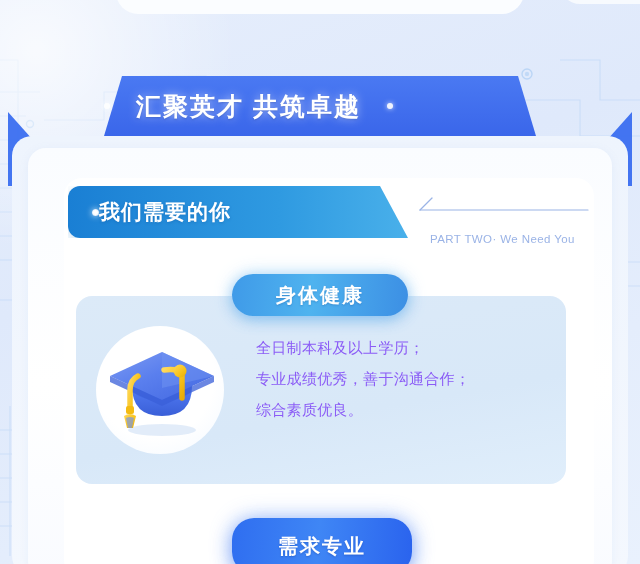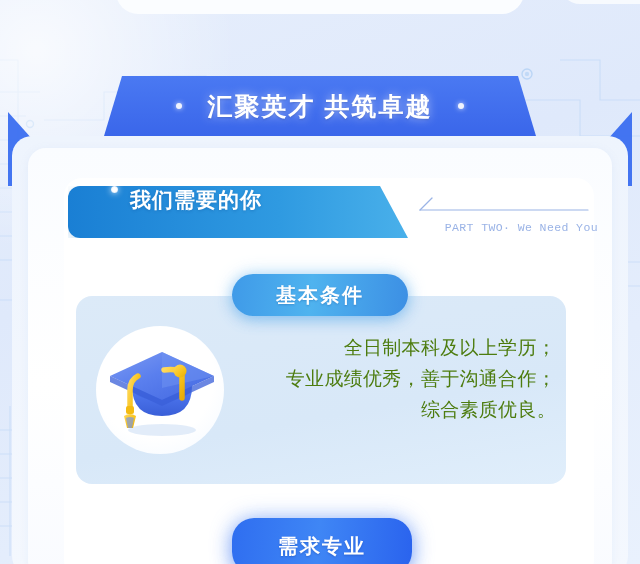--- a/index.html
+++ b/index.html
@@ -28,21 +28,21 @@
   .wedge-band{position:absolute;left:52px;right:52px;top:152px;height:34px;background:#7ea6f3;opacity:.9;}
   .wedge-dot{position:absolute;width:5px;height:5px;border-radius:50%;background:#ffffff;opacity:.85;}
 
   
   .banner{position:absolute;left:104px;top:76px;width:432px;height:60px;
     background:linear-gradient(180deg,#4a79f2 0%,#3a66ea 100%);
     clip-path:polygon(18px 0,414px 0,432px 60px,0 60px);
     border-radius:14px 14px 0 0;
     box-shadow:0 6px 16px rgba(50,95,220,.28);}
   .banner-inner{position:absolute;left:104px;top:76px;width:432px;height:60px;
-    display:flex;align-items:center;justify-content:center;gap:26px;}
+    display:flex;align-items:center;gap:26px;}
   .banner-title{color:#ffffff;font-size:25px;font-weight:bold;letter-spacing:2px;
     text-shadow:0 0 10px rgba(255,255,255,.55),0 1px 2px rgba(20,50,140,.35);white-space:nowrap;}
   .b-dot{width:6px;height:6px;border-radius:50%;background:#ffffff;opacity:.92;
     box-shadow:0 0 5px rgba(255,255,255,.9);}
 
   
   .card-outer{position:absolute;left:12px;top:136px;width:616px;height:440px;
     background:linear-gradient(180deg,#eef4fd 0%,#f4f8fe 100%);border-radius:20px;}
   .card-white{position:absolute;left:28px;top:148px;width:584px;height:430px;
     background:linear-gradient(180deg,#fafcff 0%,#ffffff 55%,#f9fbff 100%);
@@ -50,53 +50,53 @@
   .card-white-2{position:absolute;left:64px;top:178px;width:530px;height:400px;
     background:#ffffff;border-radius:18px;opacity:.92;}
 
   
   .sec-bar{position:absolute;left:68px;top:186px;width:340px;height:52px;
     background:linear-gradient(90deg,#1a7fd4 0%,#2f9ae1 62%,#49b0ea 100%);
     border-radius:12px 0 0 12px;
     clip-path:polygon(0 0,312px 0,340px 52px,0 52px);
     box-shadow:0 4px 12px rgba(40,130,205,.25);}
   .sec-bar-txt{position:absolute;left:68px;top:186px;height:52px;
-    display:flex;padding-left:24px;gap:12px;margin-left:19px;}
+    display:flex;align-items:center;padding-left:24px;gap:0;}
   .sec-dot{width:7px;height:7px;border-radius:50%;
     background:radial-gradient(circle,#ffffff 40%,#bcd8f5 100%);
     box-shadow:0 0 6px rgba(255,255,255,.9);}
   .sec-title{color:#ffffff;font-size:21px;font-weight:bold;letter-spacing:1px;
     text-shadow:0 1px 3px rgba(10,70,140,.30);white-space:nowrap;}
 
   
   .caption{position:absolute;left:418px;top:196px;width:180px;}
   .cap-rule{position:relative;height:16px;}
   .cap-rule svg{position:absolute;left:0;top:0;}
-  .cap-text{margin-top:9px;text-align:right;color:#9ab3e6;font-size:11.5px;
-    letter-spacing:.4px;white-space:nowrap;padding-left:12px;font-family:Liberation Mono, monospace;}
+  .cap-text{margin-top:21px;text-align:left;color:#9ab3e6;font-size:11.5px;
+    letter-spacing:.4px;white-space:nowrap;padding-left:12px;}
 
   
   .pill{position:absolute;display:flex;align-items:center;justify-content:center;
     border-radius:22px;color:#ffffff;font-weight:bold;white-space:nowrap;}
   .pill-basic{left:232px;top:274px;width:176px;height:42px;font-size:20px;letter-spacing:2px;
     background:linear-gradient(95deg,#3f9ae8 0%,#4fb3ef 45%,#3c8fe4 100%);
     box-shadow:0 4px 14px rgba(60,150,230,.40),0 0 18px rgba(120,195,245,.45);
     text-shadow:0 1px 2px rgba(10,70,140,.28);}
 
   .info-card{position:absolute;left:76px;top:296px;width:490px;height:188px;
     background:linear-gradient(170deg,#dceaf8 0%,#d8e8f8 60%,#e0eefb 100%);
     border-radius:16px;}
 
   .cap-wrap{position:absolute;left:96px;top:326px;width:128px;height:128px;}
   .cap-circle{position:absolute;inset:0;border-radius:50%;
     background:radial-gradient(circle at 45% 40%,#ffffff 58%,#f2f8ff 100%);}
   .cap-wrap svg{position:absolute;left:6px;top:12px;}
 
   .body-text{position:absolute;left:256px;top:332px;width:300px;
-    color:#4d7c0f;font-size:19px;line-height:31px;letter-spacing:.3px;text-align:right;}
+    color:#8b5cf6;font-size:15px;line-height:31px;letter-spacing:.3px;}
   .body-text div{white-space:nowrap;}
 
   
   .pill-major{left:232px;top:518px;width:180px;height:56px;font-size:20px;letter-spacing:2px;
     background:linear-gradient(95deg,#2f6ef0 0%,#3f86f5 48%,#2a63ee 100%);
     box-shadow:0 5px 18px rgba(45,100,235,.42),0 0 22px rgba(95,150,250,.45);
     text-shadow:0 1px 2px rgba(10,45,140,.30);}
 </style>
 </head>
 <body>
@@ -177,21 +177,21 @@
     <svg width="172" height="16" viewBox="0 0 172 16" fill="none">
       <path d="M2 14 L14 2" stroke="#9ab3e6" stroke-width="1.2" stroke-linecap="round"></path>
       <path d="M2 14 H170" stroke="#9ab3e6" stroke-width="1.2" stroke-linecap="round"></path>
     </svg>
   </div>
   <div class="cap-text">PART TWO· We Need You</div>
 </div>
 
 <div class="info-card"></div>
 
-<div class="pill pill-basic">基本条件</div>
+<div class="pill pill-basic">身体健康</div>
 
 <div class="cap-wrap">
   <div class="cap-circle"></div>
   <svg width="120" height="104" viewBox="0 0 120 104" fill="none">
     <defs>
       <linearGradient id="gTop" x1="0" y1="0" x2="1" y2="1">
         <stop offset="0%" stop-color="#7d9bf2"></stop>
         <stop offset="45%" stop-color="#5a7fee"></stop>
         <stop offset="100%" stop-color="#4267e0"></stop>
       </linearGradient>

